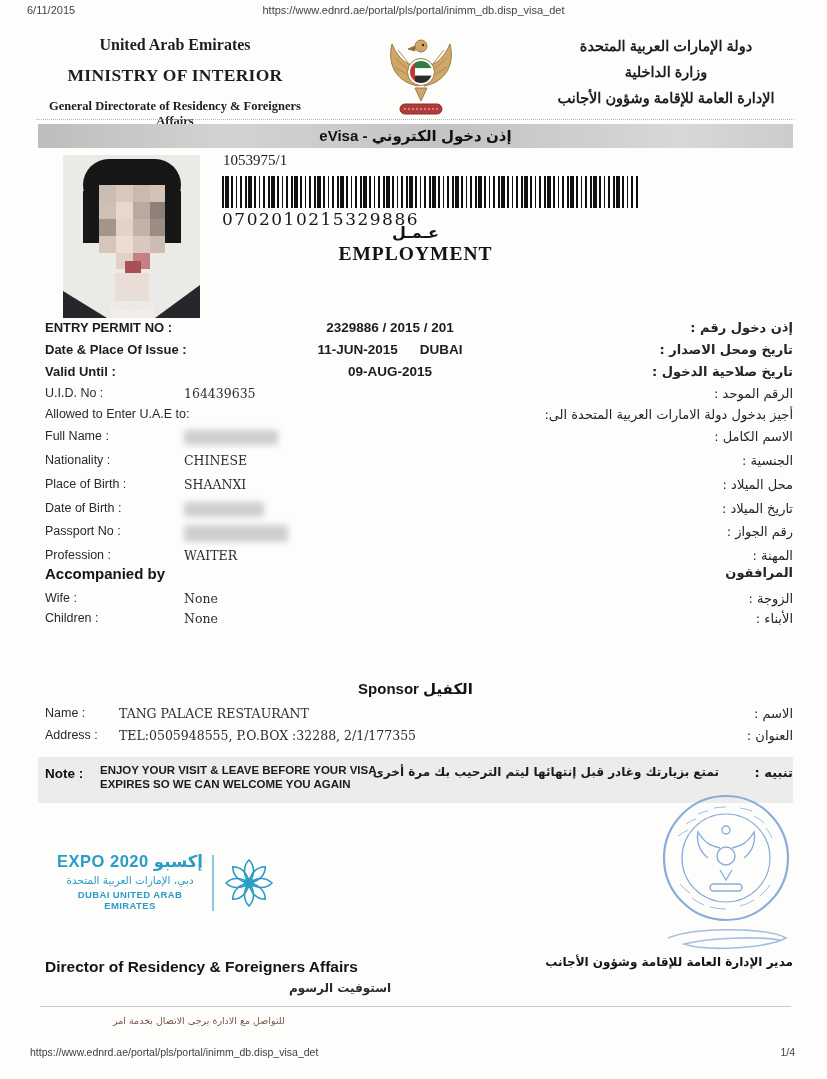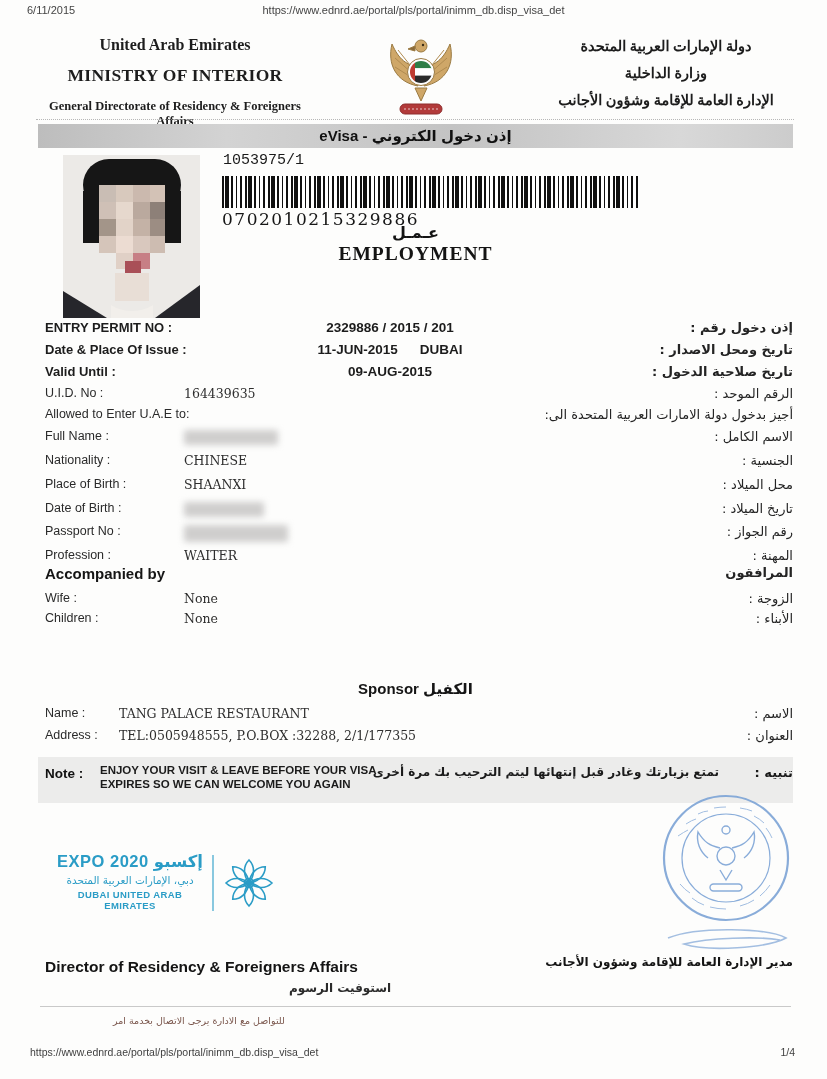--- a/index.html
+++ b/index.html
@@ -9,34 +9,34 @@
   .ph{position:absolute;top:4px;font-size:11px;color:#444;}
   .ph-date{left:27px;}
   .ph-url{left:0;right:0;text-align:center;}
   
   .hdr-en{position:absolute;left:40px;top:36px;width:270px;text-align:center;
           font-family:"Liberation Serif",serif;font-weight:bold;color:#1d1d1d;}
   .hdr-en .l1{font-size:16px;margin-bottom:11px;text-align:center;}
   .hdr-en .l2{font-size:17.5px;margin-bottom:13px;letter-spacing:.3px;}
   .hdr-en .l3{font-size:12.5px;}
   .hdr-ar{position:absolute;right:36px;top:38px;width:250px;text-align:center;direction:rtl;
-          font-family:Liberation Serif, serif;font-weight:bold;color:#1d1d1d;}
+          font-family:Liberation Sans, sans-serif;font-weight:bold;color:#1d1d1d;}
   .hdr-ar div{font-size:14.5px;margin-bottom:10px;}
   .emblem{position:absolute;left:384px;top:34px;}
   
   .dotline{position:absolute;left:36px;right:33px;top:119px;border-top:1px dotted #9a9a9a;opacity:.7;}
   .banner{position:absolute;left:38px;right:34px;top:124px;height:24px;
           background:linear-gradient(90deg,#bdbdbd,#d3d3d3 25%,#c3c3c3 55%,#d8d8d8 85%,#cccccc);
           display:flex;align-items:center;justify-content:center;
           font-weight:bold;font-size:15px;color:#111;
           font-family:"Liberation Sans","DejaVu Sans",sans-serif;}
   
   .photo{position:absolute;left:63px;top:155px;width:137px;height:163px;}
   
-  .visa-no{position:absolute;left:223px;top:152px;font-family:Liberation Mono, monospace;font-size:15px;color:#1a1a1a;}
+  .visa-no{position:absolute;left:223px;top:152px;font-family:Liberation Serif, serif;font-size:15px;color:#1a1a1a;}
   .barcode{position:absolute;left:222px;top:176px;width:416px;height:32px;
            background:repeating-linear-gradient(90deg,#101010 0 2px,#fff 2px 3px,#101010 3px 7px,#fff 7px 9px,#101010 9px 11px,#fff 11px 14px,#101010 14px 15px,#fff 15px 18px,#101010 18px 20px,#fff 20px 23px);}
   .barcode-no{position:absolute;left:222px;top:209px;font-family:"DejaVu Serif",serif;font-size:17px;letter-spacing:1.5px;color:#161616;}
   .vtype-ar{position:absolute;left:38px;right:34px;top:223px;text-align:center;direction:rtl;
             font-family:"DejaVu Sans",sans-serif;font-weight:bold;font-size:16px;color:#141414;}
   .vtype-en{position:absolute;left:38px;right:34px;top:243px;text-align:center;
             font-family:"Liberation Serif",serif;font-weight:bold;font-size:19.5px;letter-spacing:1px;color:#141414;}
   
   .row{position:absolute;left:0;right:0;height:20px;}
   .lbl{position:absolute;left:45px;font-size:12.5px;color:#2a2a2a;white-space:nowrap;}

